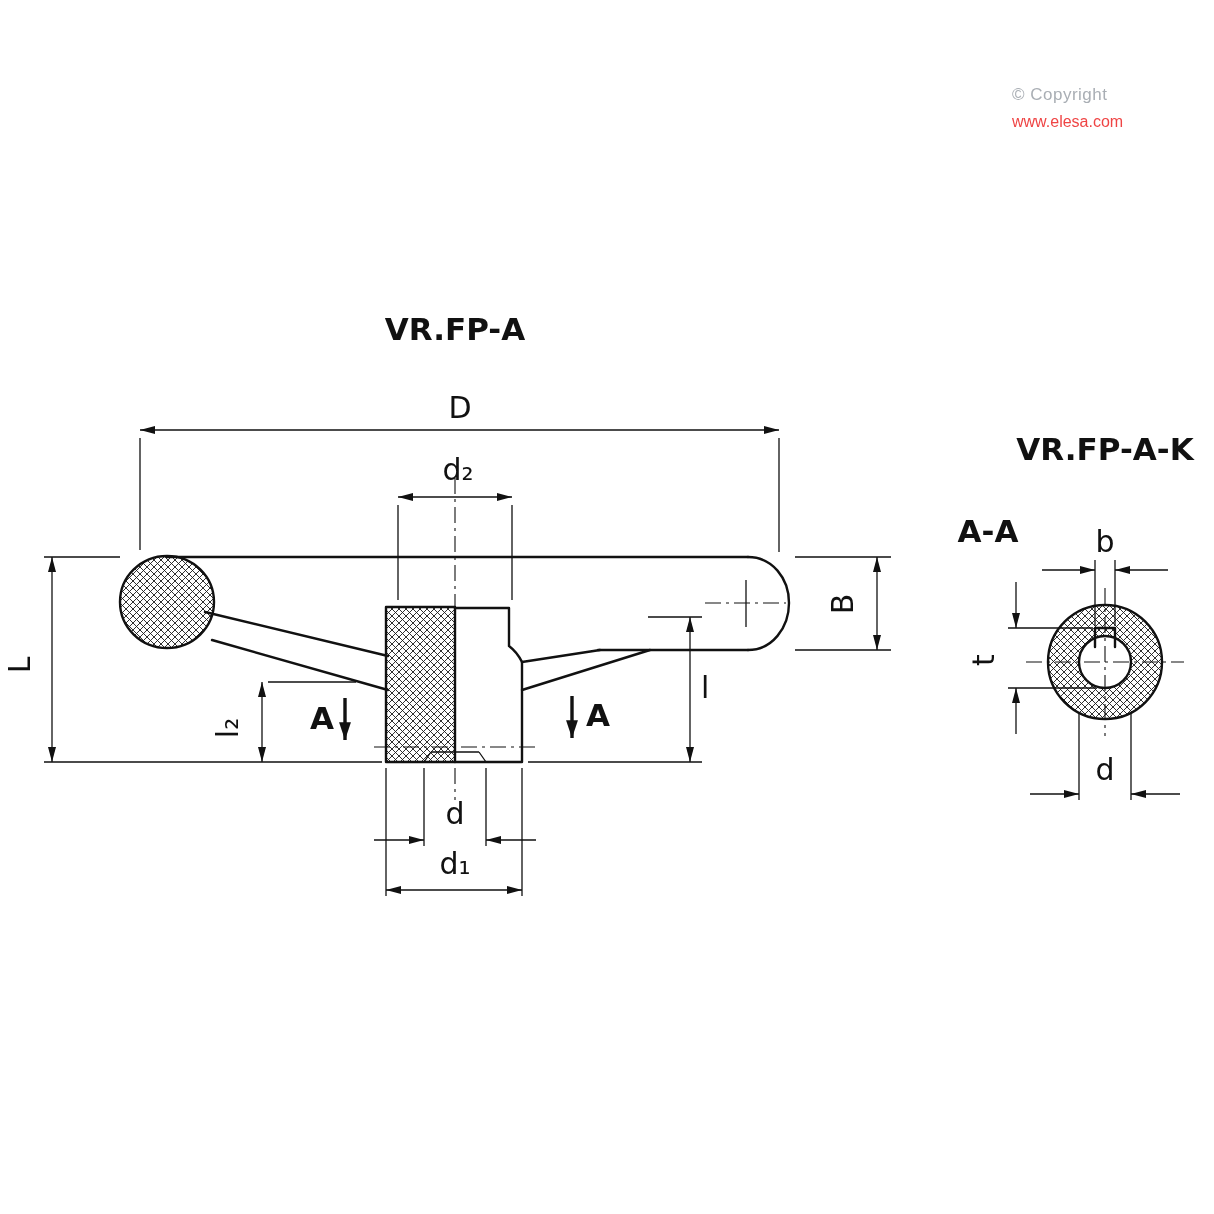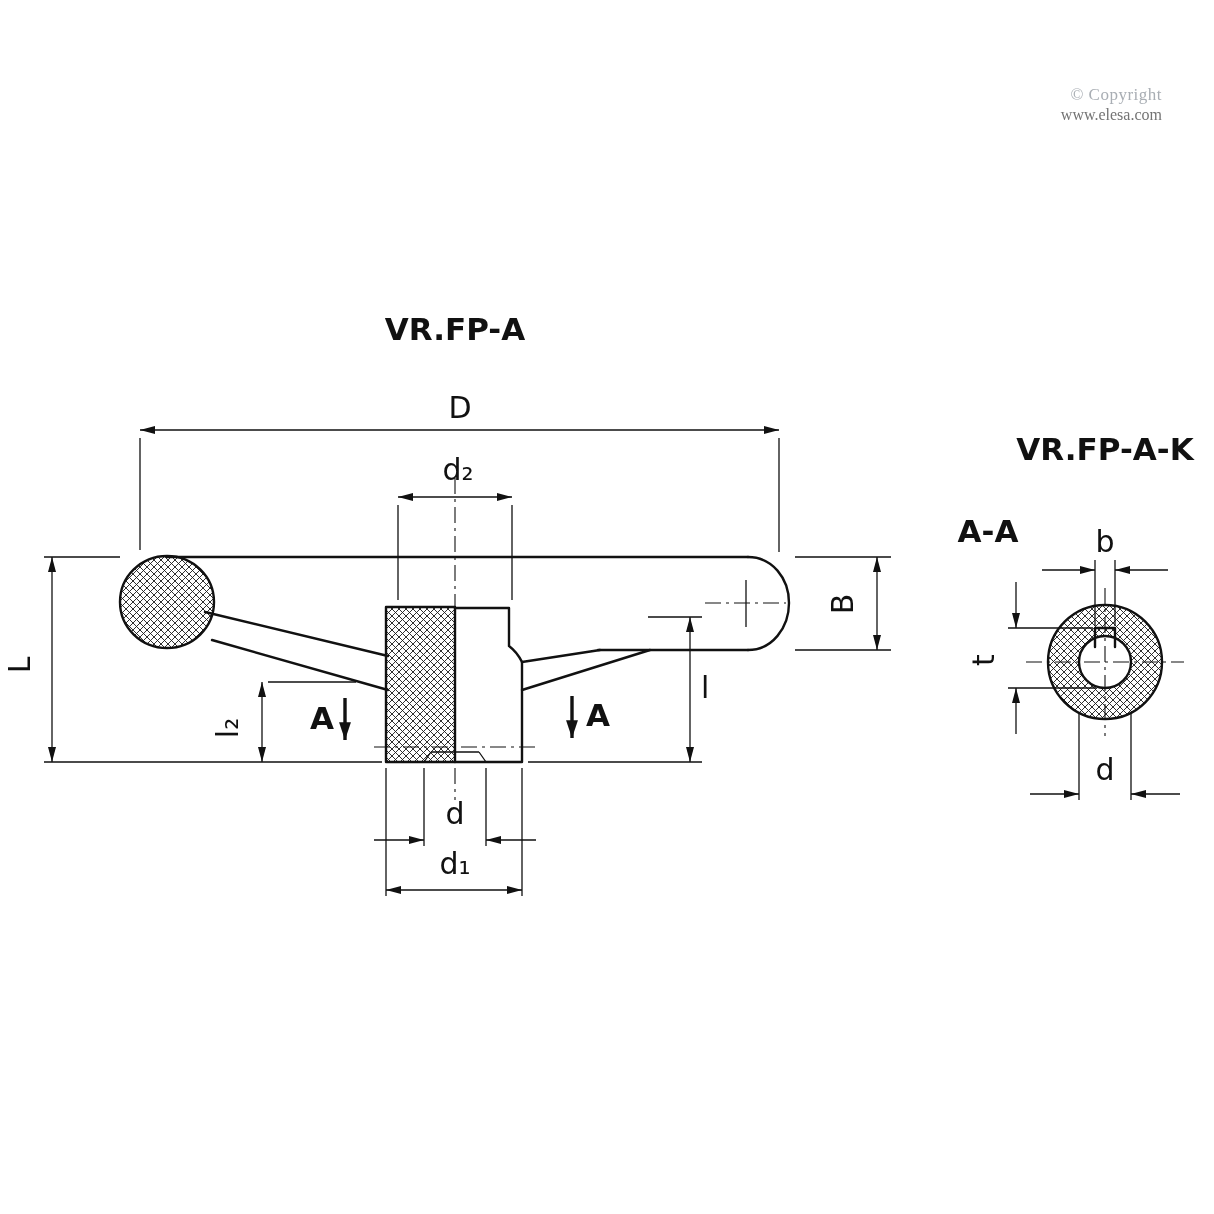--- a/index.html
+++ b/index.html
@@ -19,29 +19,29 @@
   .drawing-title{font-size:31px;font-weight:bold;}
   .cut-label{font-size:31px;font-weight:bold;}
   .outline{stroke:#111;stroke-width:2.4;fill:none;stroke-linecap:round;stroke-linejoin:round;}
   .thin{stroke:#111;stroke-width:1.3;fill:none;}
   .center{stroke:#111;stroke-width:1.1;fill:none;stroke-dasharray:16 5 3 5;}
   .cutline{stroke:#111;stroke-width:3.4;fill:none;}
   .hatched{fill:url(#xh);}
   
   #branding{
     position:absolute;left:1012px;top:86px;width:150px;
-    text-align:right;line-height:1.05;font-family:Liberation Serif, serif;
+    text-align:left;line-height:1.05;
   }
   #branding .copyright{font-size:17px;color:#a9aeb4;letter-spacing:.5px;}
   #branding .logo{
     font-size:52px;font-weight:bold;color:#b7bec3;
     letter-spacing:-1px;margin-top:2px;
   }
   #branding .reg{font-size:14px;color:#b7bec3;vertical-align:super;font-weight:bold;}
-  #branding .website{font-size:16px;color:#737373;margin-top:3px;}
+  #branding .website{font-size:16px;color:#ef4444;margin-top:10px;}
 </style>
 </head>
 <body>
 
 <div id="canvas">
 
   <svg width="1214" height="1214" viewBox="0 0 1214 1214">
     <defs>
       <pattern id="xh" patternUnits="userSpaceOnUse" width="7" height="7">
         <path d="M0,7 L7,0 M0,0 L7,7" stroke="#1a1a1a" stroke-width="0.9"></path>

